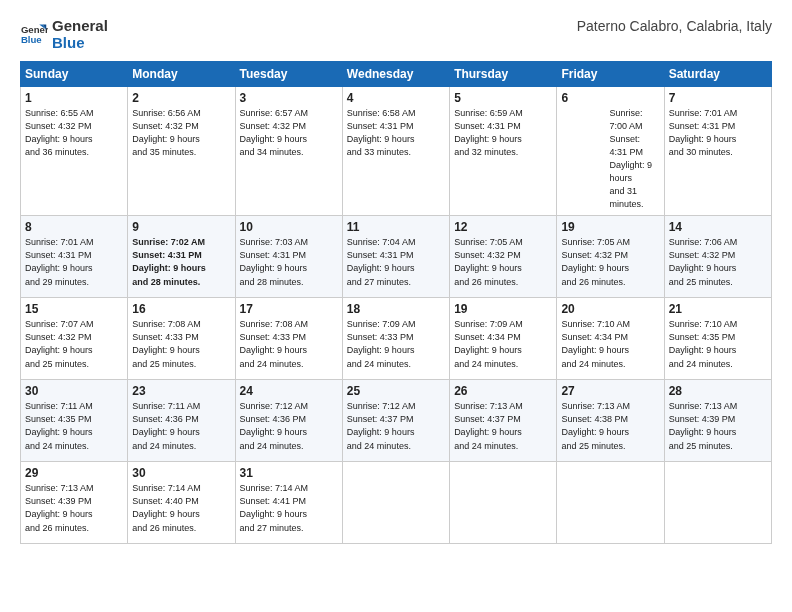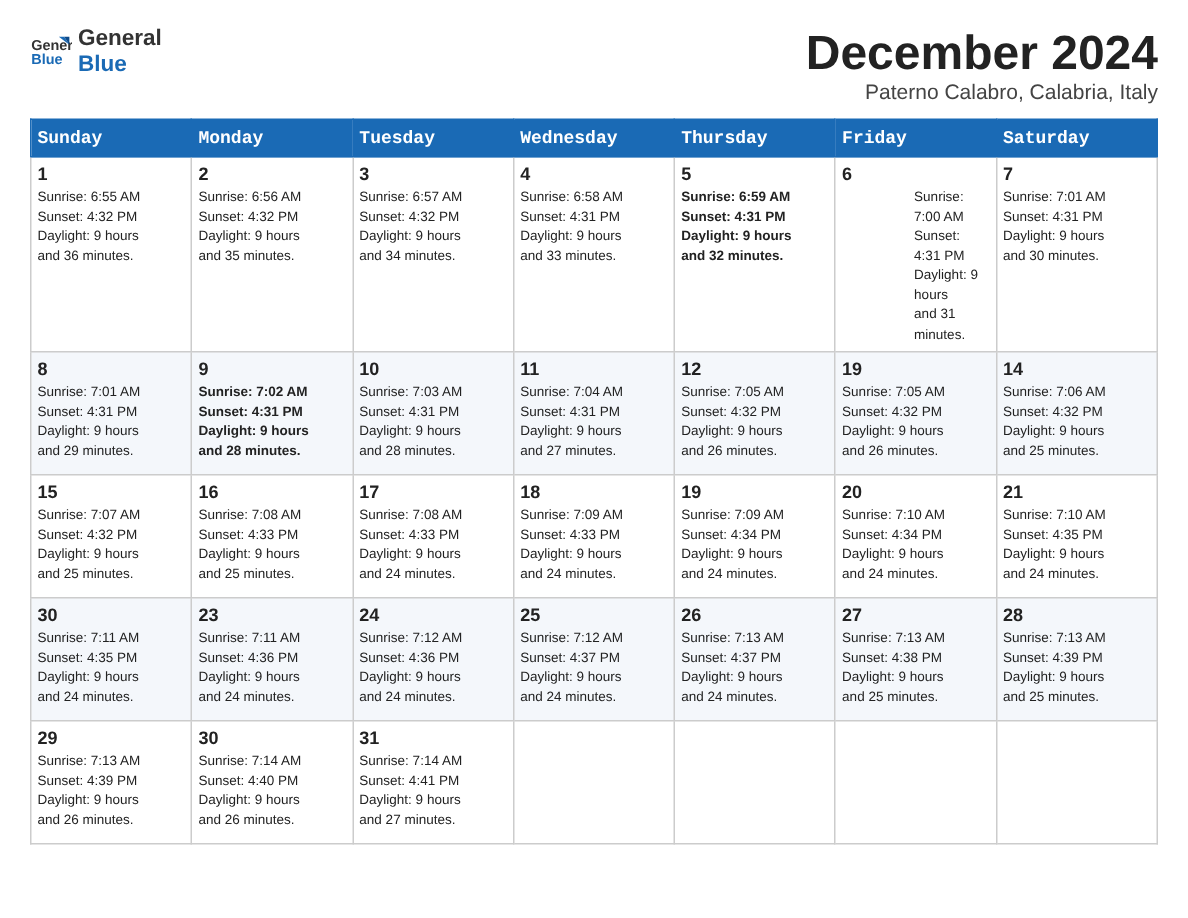--- a/index.html
+++ b/index.html
@@ -56,21 +56,20 @@
       table-layout: fixed;
     }
     .calendar thead tr th {
       background: #1a6ab5;
       color: #fff;
       font-size: 12px;
       font-weight: bold;
       padding: 5px 4px;
       text-align: left;
       border: 1px solid #1a6ab5;
-      font-family: Liberation Mono, monospace;
     }
     .calendar tbody tr td {
       vertical-align: top;
       border: 1px solid #ccc;
       padding: 4px 4px;
       font-size: 9.2px;
       color: #222;
       height: 82px;
       background: #fff;
     }
@@ -104,21 +103,20 @@
         <text x="1" y="25" font-size="11" font-weight="bold" fill="#1a6ab5" font-family="Arial">Blue</text>
         <polygon points="22,4 30,10 26,4" fill="#1a6ab5"></polygon>
         <polygon points="26,4 30,10 30,4" fill="#0d4a8a"></polygon>
       </svg>
       <div class="logo-text">
         <div style="color:#333;">General</div>
         <div style="color:#1a6ab5;">Blue</div>
       </div>
     </div>
     <div class="title-block">
-      <div class="month-title">December 2024</div>
       <div class="location">Paterno Calabro, Calabria, Italy</div>
     </div>
   </div>
 
   <table class="calendar">
     <thead>
       <tr>
       <th>Sunday</th>
           <th>Monday</th>
           <th>Tuesday</th>
@@ -153,21 +151,21 @@
           </td>
           <td>
             <span class="day-num">4</span>
             <div class="day-info" style="white-space: pre-line;">Sunrise: 6:58 AM
 Sunset: 4:31 PM
 Daylight: 9 hours
 and 33 minutes.</div>
           </td>
           <td>
             <span class="day-num">5</span>
-            <div class="day-info" style="white-space: pre-line; font-weight: bold;">Sunrise: 6:59 AM
+            <div class="day-info" style="white-space: pre-line;">Sunrise: 6:59 AM
 Sunset: 4:31 PM
 Daylight: 9 hours
 and 32 minutes.</div>
           </td>
           <td>
             <span class="day-num">6</span>
             <div class="day-info" style="white-space: pre-line; margin-left: 48px;">Sunrise: 7:00 AM
 Sunset: 4:31 PM
 Daylight: 9 hours
 and 31 minutes.</div>

